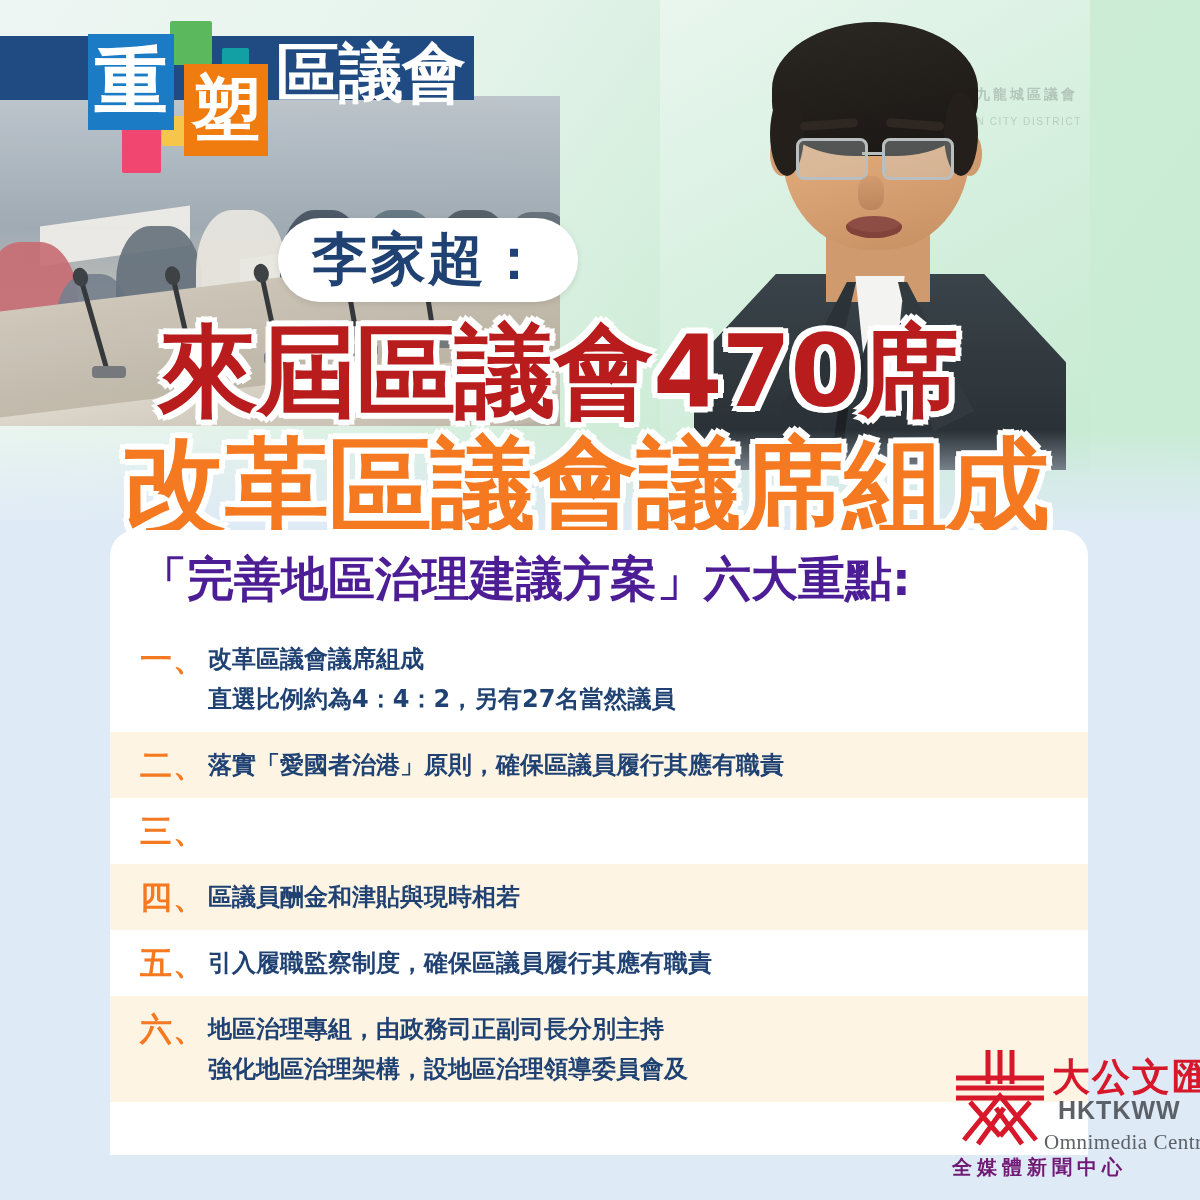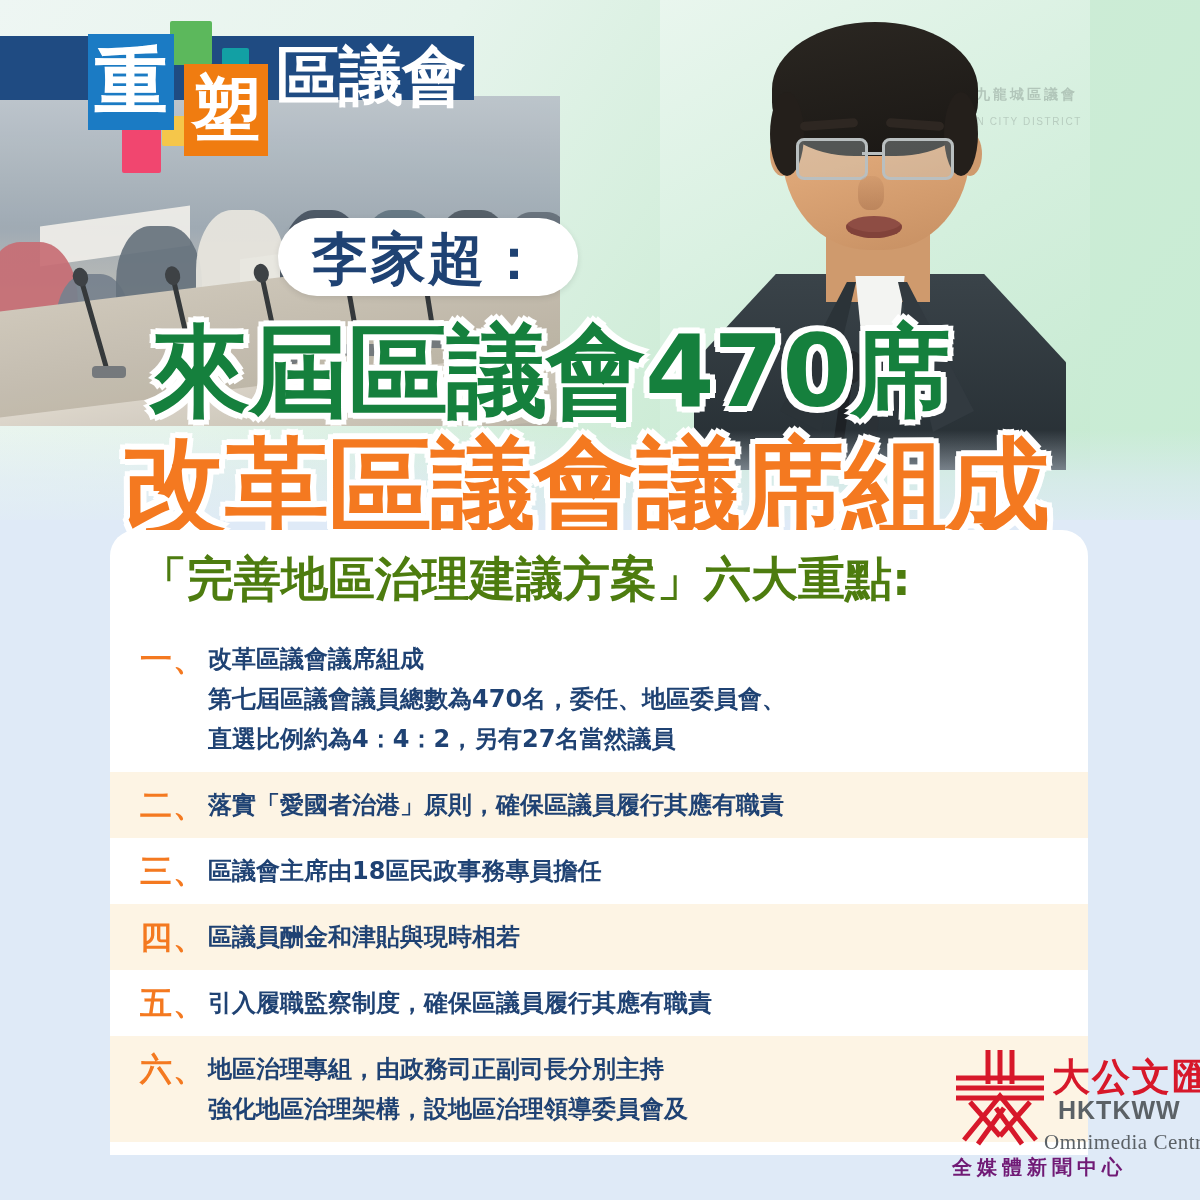--- a/index.html
+++ b/index.html
@@ -75,43 +75,43 @@
   .sq{position:absolute;border-radius:2px;}
   .sq-green{left:170px;top:21px;width:42px;height:44px;background:#5cb85c;}
   .sq-teal{left:222px;top:48px;width:27px;height:28px;background:#12a0a4;}
   .sq-yellow{left:162px;top:116px;width:28px;height:30px;background:#f5c64a;}
   .sq-pink{left:122px;top:128px;width:39px;height:45px;background:#f1466f;}
   .cell{position:absolute;display:flex;align-items:center;justify-content:center;color:#fff;
     font-weight:700;font-family:"DejaVu Sans","Liberation Sans",sans-serif;}
   .cell-chong{left:88px;top:34px;width:86px;height:96px;background:#1b7bc4;font-size:72px;
     -webkit-text-stroke:1px #fff;}
   .cell-su{left:184px;top:64px;width:84px;height:92px;background:#f07c10;font-size:70px;}
-  .banner-rest{position:absolute;left:276px;top:52px;font-size:64px;line-height:58px;color:#fff;
-    font-weight:700;letter-spacing:-1px;font-family:Liberation Mono, monospace;}
-
-  
-  .pill{position:absolute;left:278px;top:218px;background:#fff;border-radius:44px;padding:6px 34px 2px 34px;
+  .banner-rest{position:absolute;left:276px;top:44px;font-size:64px;line-height:58px;color:#fff;
+    font-weight:700;letter-spacing:-1px;font-family:Liberation Sans, sans-serif;}
+
+  
+  .pill{position:absolute;left:278px;top:218px;background:#fff;border-radius:44px;padding:6px 34px 8px 34px;
     color:#1f4273;font-size:56px;font-weight:700;letter-spacing:2px;line-height:1.25;
     font-family:"DejaVu Sans","Liberation Sans",sans-serif;white-space:nowrap;
     box-shadow:0 2px 6px rgba(0,0,0,.10);}
   .hl{position:absolute;white-space:nowrap;font-weight:700;letter-spacing:-1px;
     font-family:"DejaVu Sans","Liberation Sans",sans-serif;}
-  .hl1{left:150px;top:306px;font-size:100px;color:#15803d;
+  .hl1{left:158px;top:306px;font-size:100px;color:#b91c1c;
     text-shadow:
       -5px -5px 0 #fff, 5px -5px 0 #fff, -5px 5px 0 #fff, 5px 5px 0 #fff,
       -6px 0 0 #fff, 6px 0 0 #fff, 0 -6px 0 #fff, 0 6px 0 #fff;}
   .hl2{left:122px;top:418px;font-size:104px;color:#f47920;
     text-shadow:
       -5px -5px 0 #fff, 5px -5px 0 #fff, -5px 5px 0 #fff, 5px 5px 0 #fff,
       -6px 0 0 #fff, 6px 0 0 #fff, 0 -6px 0 #fff, 0 6px 0 #fff;}
 
   
   .panel{position:absolute;left:110px;top:530px;width:978px;height:625px;background:#fff;
     border-radius:26px 26px 0 0;overflow:hidden;}
-  .subtitle{position:absolute;left:30px;top:18px;font-size:47px;font-weight:700;color:#4d7c0f;
+  .subtitle{position:absolute;left:30px;top:18px;font-size:47px;font-weight:700;color:#4c1d95;
     letter-spacing:0px;white-space:nowrap;font-family:"DejaVu Sans","Liberation Sans",sans-serif;}
 
   .list{position:absolute;left:0;top:96px;width:978px;}
   .row{display:flex;align-items:flex-start;padding:13px 28px 13px 30px;background:#fff;}
   .row.alt{background:#fdf4e4;}
   .num{flex:0 0 auto;color:#f47920;font-size:32px;font-weight:700;line-height:40px;
     letter-spacing:1px;white-space:nowrap;margin-right:2px;
     font-family:"DejaVu Sans","Liberation Sans",sans-serif;}
   .txt{color:#1f4273;font-size:24px;font-weight:700;line-height:40px;letter-spacing:0px;
     font-family:"DejaVu Sans","Liberation Sans",sans-serif;}
@@ -205,35 +205,31 @@
   <div class="hl hl1">來屆區議會470席</div>
   <div class="hl hl2">改革區議會議席組成</div>
 
   <div class="panel">
     <div class="subtitle">「完善地區治理建議方案」六大重點:</div>
     <div class="list" id="list">
         <div class="row">
           <div class="num">一、</div>
           <div class="txt">
             <div>改革區議會議席組成</div>
-            <div>第七屆區議會議員總數為470名，委任、地區委員會、</div>
             <div>直選比例約為4：4：2，另有27名當然議員</div>
           </div>
         </div>
         <div class="row alt">
           <div class="num">二、</div>
           <div class="txt">
             <div>落實「愛國者治港」原則，確保區議員履行其應有職責</div>
           </div>
         </div>
         <div class="row">
           <div class="num">三、</div>
-          <div class="txt">
-            <div>區議會主席由18區民政事務專員擔任</div>
-          </div>
         </div>
         <div class="row alt">
           <div class="num">四、</div>
           <div class="txt">
             <div>區議員酬金和津貼與現時相若</div>
           </div>
         </div>
         <div class="row">
           <div class="num">五、</div>
           <div class="txt">

